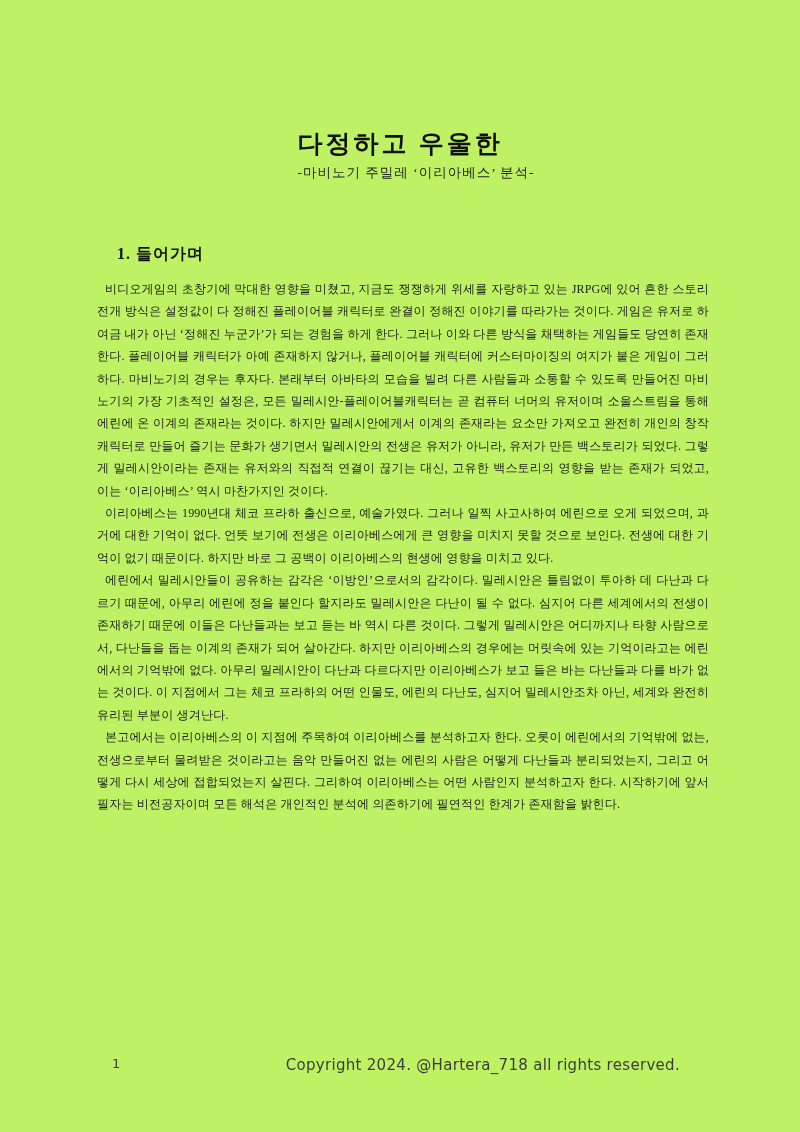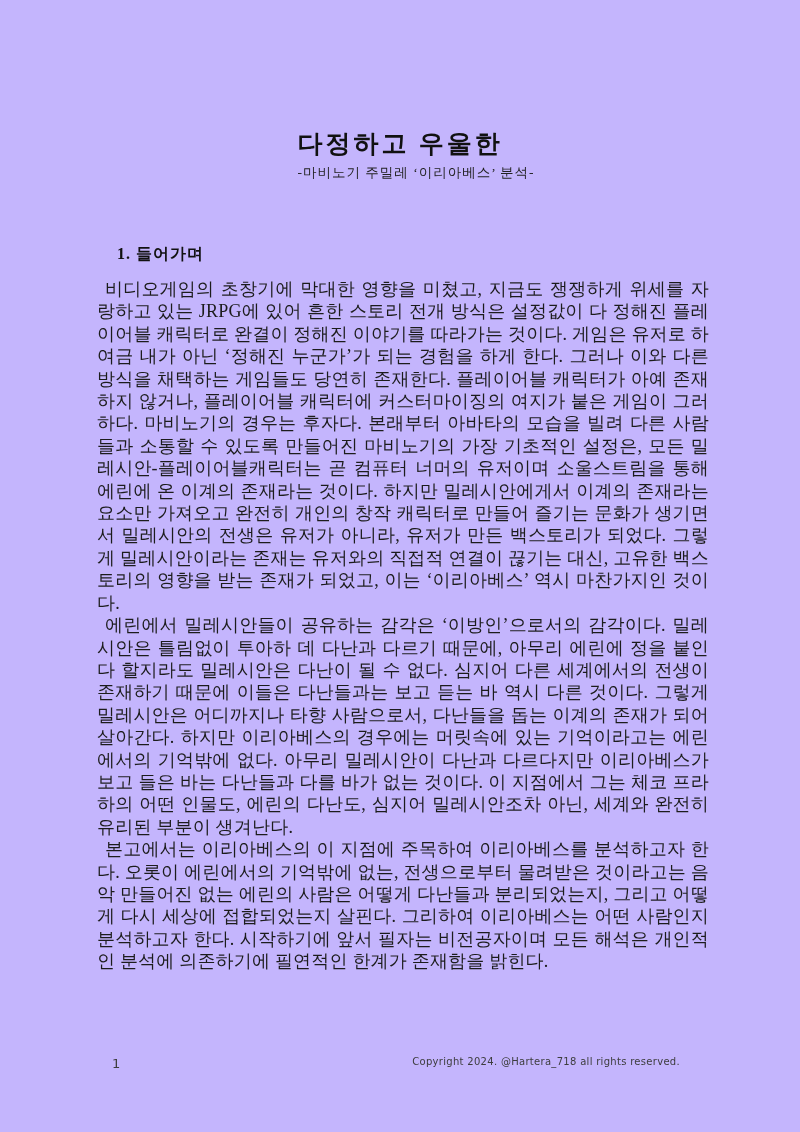--- a/index.html
+++ b/index.html
@@ -4,21 +4,21 @@
 <style>
   html, body {
     margin: 0;
     padding: 0;
     background: #ffffff;
   }
   .page {
     position: relative;
     width: 800px;
     height: 1132px;
-    background: #c4b5fd;
+    background: #bef264;
     overflow: hidden;
     font-family: "Liberation Serif", "DejaVu Serif", serif;
     color: #1c1c1c;
   }
   .title {
     position: absolute;
     top: 127px;
     left: 0;
     width: 100%;
     text-align: center;
@@ -53,21 +53,21 @@
     font-size: 16px;
     font-weight: bold;
     letter-spacing: 1px;
     color: #111111;
   }
   .bodytext {
     position: absolute;
     top: 278px;
     left: 97px;
     width: 612px;
-    font-size: 18px;
+    font-size: 12px;
     line-height: 22.4px;
     text-align: justify;
     letter-spacing: 0.2px;
     color: #1c1c1c;
   }
   .bodytext p {
     margin: 0;
     text-indent: 8px;
     word-break: normal;
   }
@@ -79,39 +79,40 @@
     font-size: 13px;
     color: #3d3d3d;
   }
   .footer-copy {
     position: absolute;
     top: 1056px;
     left: 0;
     right: 120px;
     text-align: right;
     font-family: "DejaVu Sans", "Liberation Sans", sans-serif;
-    font-size: 10px;
+    font-size: 15px;
     letter-spacing: 0.3px;
     color: #3d3d3d;
   }
 </style>
 </head>
 <body>
 
 <div class="page">
 
   <div class="title">다정하고 우울한</div>
 
   <div class="subtitle">-마비노기 주밀레 ‘이리아베스’ 분석-</div>
 
 
   <div class="heading">1. 들어가며</div>
 
   <div class="bodytext">
     <p>비디오게임의 초창기에 막대한 영향을 미쳤고, 지금도 쟁쟁하게 위세를 자랑하고 있는 JRPG에 있어 흔한 스토리 전개 방식은 설정값이 다 정해진 플레이어블 캐릭터로 완결이 정해진 이야기를 따라가는 것이다. 게임은 유저로 하여금 내가 아닌 ‘정해진 누군가’가 되는 경험을 하게 한다. 그러나 이와 다른 방식을 채택하는 게임들도 당연히 존재한다. 플레이어블 캐릭터가 아예 존재하지 않거나, 플레이어블 캐릭터에 커스터마이징의 여지가 붙은 게임이 그러하다. 마비노기의 경우는 후자다. 본래부터 아바타의 모습을 빌려 다른 사람들과 소통할 수 있도록 만들어진 마비노기의 가장 기초적인 설정은, 모든 밀레시안-플레이어블캐릭터는 곧 컴퓨터 너머의 유저이며 소울스트림을 통해 에린에 온 이계의 존재라는 것이다. 하지만 밀레시안에게서 이계의 존재라는 요소만 가져오고 완전히 개인의 창작 캐릭터로 만들어 즐기는 문화가 생기면서 밀레시안의 전생은 유저가 아니라, 유저가 만든 백스토리가 되었다. 그렇게 밀레시안이라는 존재는 유저와의 직접적 연결이 끊기는 대신, 고유한 백스토리의 영향을 받는 존재가 되었고, 이는 ‘이리아베스’ 역시 마찬가지인 것이다.</p>
+    <p>이리아베스는 1990년대 체코 프라하 출신으로, 예술가였다. 그러나 일찍 사고사하여 에린으로 오게 되었으며, 과거에 대한 기억이 없다. 언뜻 보기에 전생은 이리아베스에게 큰 영향을 미치지 못할 것으로 보인다. 전생에 대한 기억이 없기 때문이다. 하지만 바로 그 공백이 이리아베스의 현생에 영향을 미치고 있다.</p>
     <p>에린에서 밀레시안들이 공유하는 감각은 ‘이방인’으로서의 감각이다. 밀레시안은 틀림없이 투아하 데 다난과 다르기 때문에, 아무리 에린에 정을 붙인다 할지라도 밀레시안은 다난이 될 수 없다. 심지어 다른 세계에서의 전생이 존재하기 때문에 이들은 다난들과는 보고 듣는 바 역시 다른 것이다. 그렇게 밀레시안은 어디까지나 타향 사람으로서, 다난들을 돕는 이계의 존재가 되어 살아간다. 하지만 이리아베스의 경우에는 머릿속에 있는 기억이라고는 에린에서의 기억밖에 없다. 아무리 밀레시안이 다난과 다르다지만 이리아베스가 보고 들은 바는 다난들과 다를 바가 없는 것이다. 이 지점에서 그는 체코 프라하의 어떤 인물도, 에린의 다난도, 심지어 밀레시안조차 아닌, 세계와 완전히 유리된 부분이 생겨난다.</p>
     <p>본고에서는 이리아베스의 이 지점에 주목하여 이리아베스를 분석하고자 한다. 오롯이 에린에서의 기억밖에 없는, 전생으로부터 물려받은 것이라고는 음악 만들어진 없는 에린의 사람은 어떻게 다난들과 분리되었는지, 그리고 어떻게 다시 세상에 접합되었는지 살핀다. 그리하여 이리아베스는 어떤 사람인지 분석하고자 한다. 시작하기에 앞서 필자는 비전공자이며 모든 해석은 개인적인 분석에 의존하기에 필연적인 한계가 존재함을 밝힌다.</p>
   </div>
 
   <div class="footer-num">1</div>
 
   <div class="footer-copy">Copyright 2024. @Hartera_718 all rights reserved.</div>
 
 </div>
 

